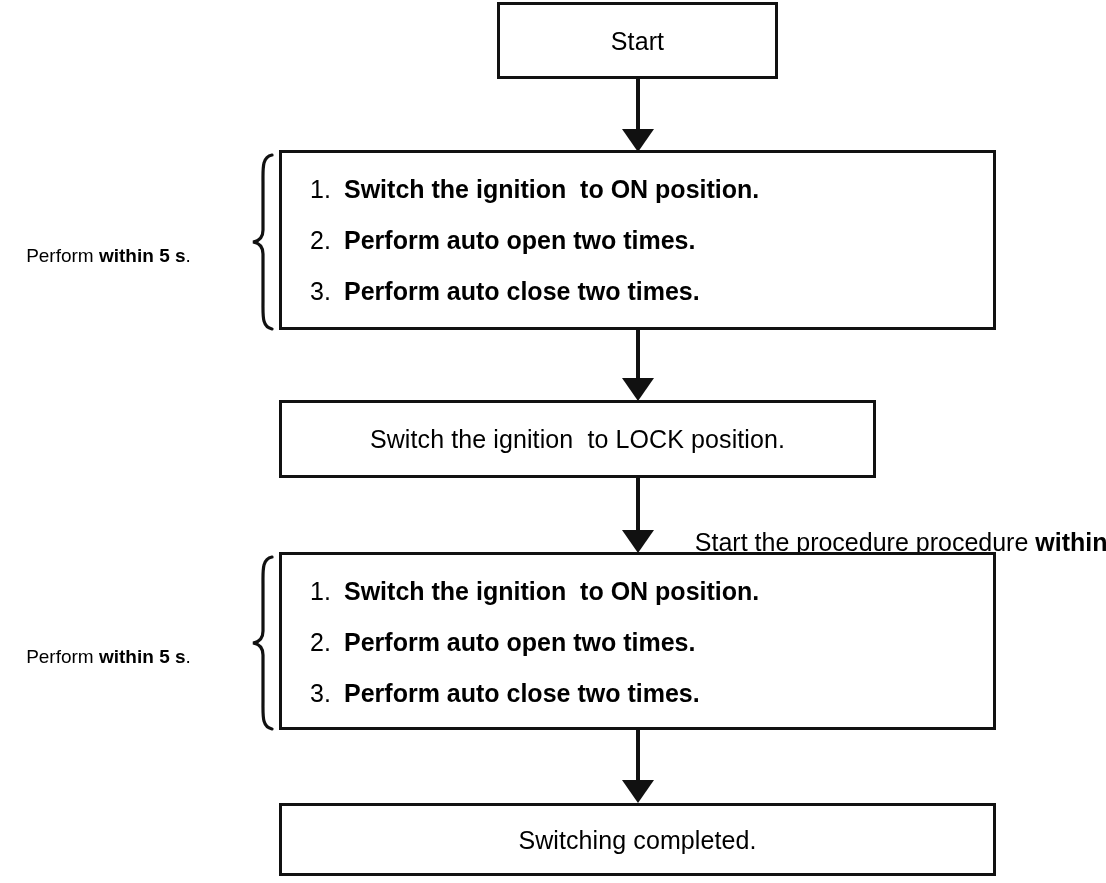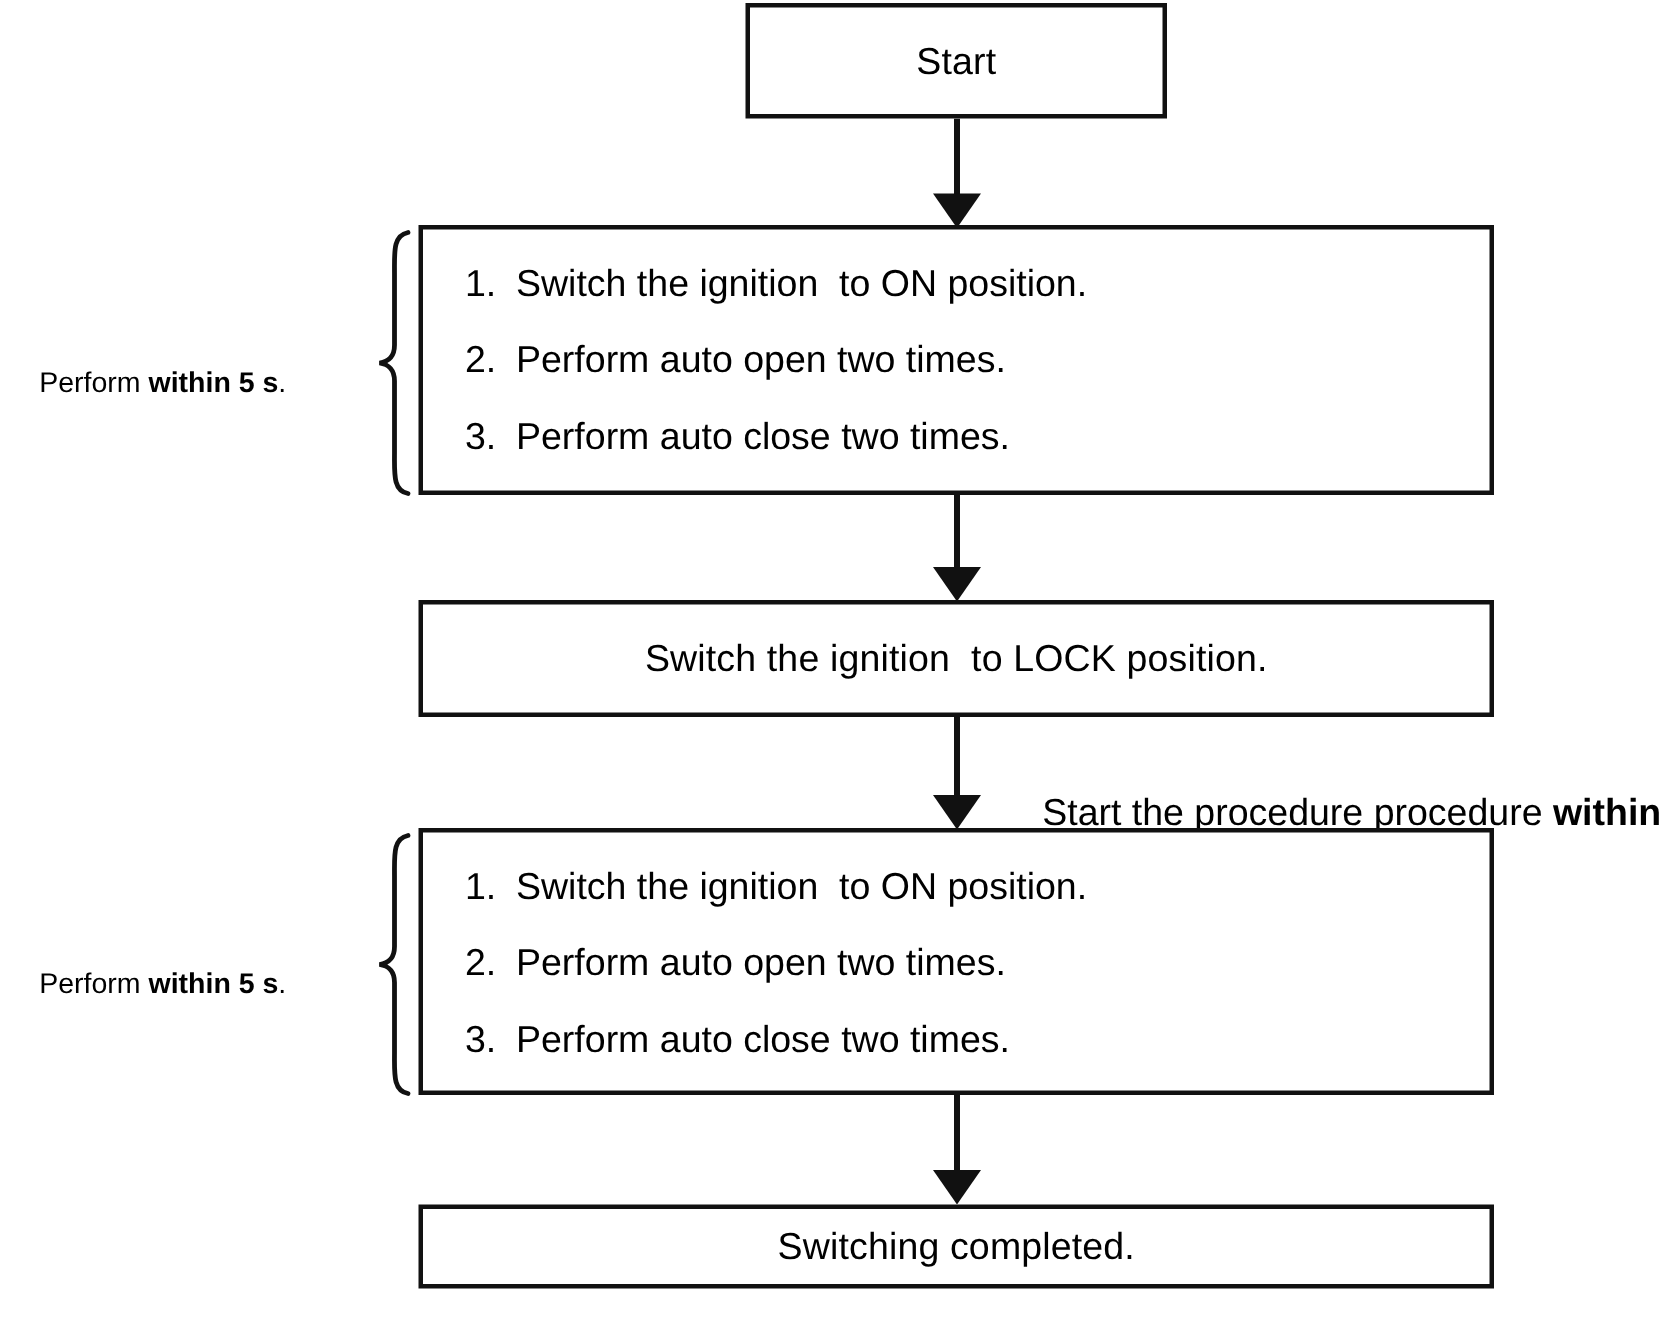--- a/index.html
+++ b/index.html
@@ -59,20 +59,21 @@
     line-height: 1.0;
     margin-bottom: 26px;
     white-space: pre;
   }
   .step-num {
     min-width: 34px;
     display: inline-block;
   }
   .step-text {
     white-space: pre;
+    font-weight: bold;
   }
   .side-label {
     position: absolute;
     font-size: 19px;
     line-height: 1.2;
     white-space: pre;
   }
   .side-label b {
     font-weight: bold;
   }
@@ -139,21 +140,21 @@
   </div>
 
   <svg class="brace" style="left:250px; top:152px;" width="26" height="180" viewBox="0 0 26 180">
     <path d="M22 3 C12 5 13 16 13 30 L13 78 C13 86 9 89 3 90 C9 91 13 94 13 102 L13 150 C13 164 12 175 22 177" fill="none" stroke="#111111" stroke-width="3.2" stroke-linecap="round"></path>
   </svg>
 
   <div class="side-label" style="left:5px; top:222px;">
     <span>Perform </span><b>within 5 s</b><span>.</span>
   </div>
 
-  <div class="node node-center" style="left:279px; top:400px; width:717px; height:78px;">
+  <div class="node node-center" style="left:279px; top:400px; width:597px; height:78px;">
     <span class="node-text">Switch the ignition  to LOCK position.</span>
   </div>
 
   <div class="note-label" style="left:667px; top:497px;">
     <span>Start the procedure procedure </span><b>within 43 s</b>
   </div>
 
   <div class="node" style="left:279px; top:552px; width:717px; height:178px;">
     <div class="steps">
       <div class="step">
@@ -172,17 +173,17 @@
   </div>
 
   <svg class="brace" style="left:250px; top:554px;" width="26" height="178" viewBox="0 0 26 178">
     <path d="M22 3 C12 5 13 16 13 30 L13 77 C13 85 9 88 3 89 C9 90 13 93 13 101 L13 148 C13 162 12 173 22 175" fill="none" stroke="#111111" stroke-width="3.2" stroke-linecap="round"></path>
   </svg>
 
   <div class="side-label" style="left:5px; top:623px;">
     <span>Perform </span><b>within 5 s</b><span>.</span>
   </div>
 
-  <div class="node node-center" style="left:279px; top:803px; width:717px; height:56px;">
+  <div class="node node-center" style="left:279px; top:803px; width:717px; height:73px;">
     <span class="node-text">Switching completed.</span>
   </div>
 
 </div>
 
 </body></html>

